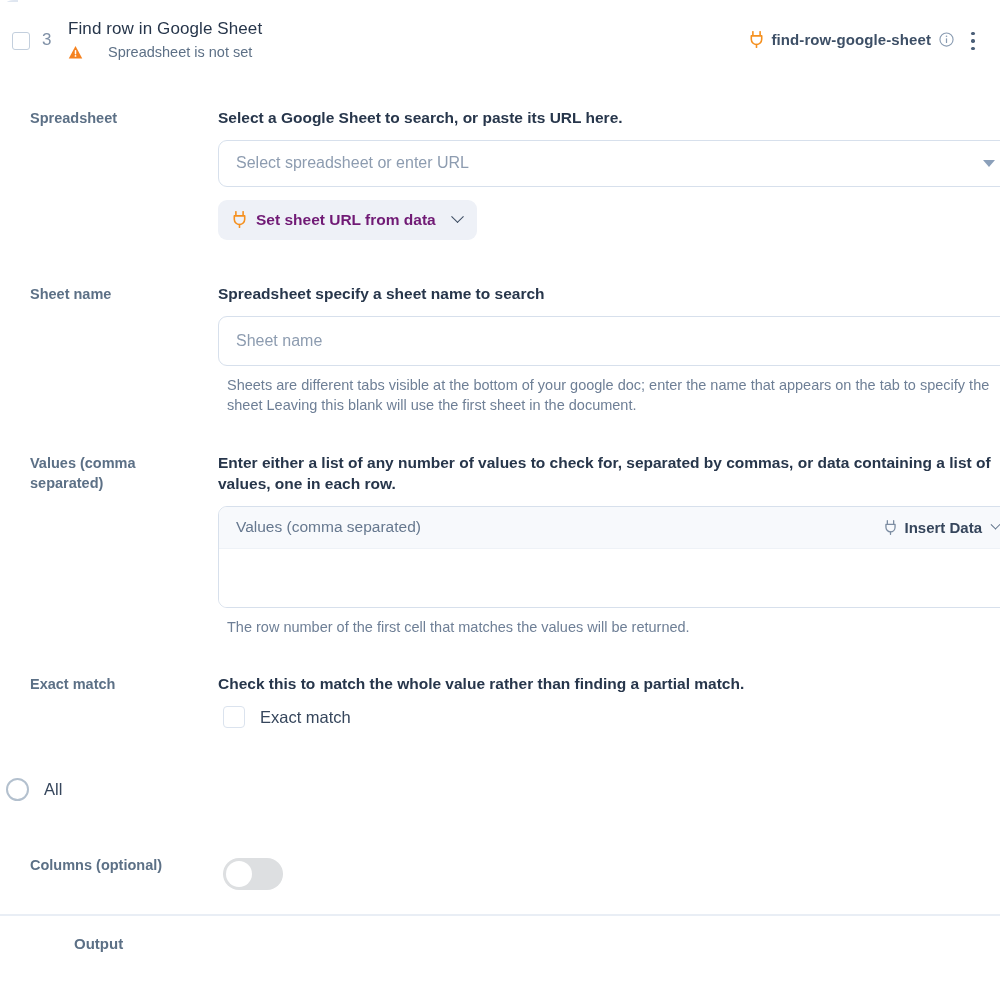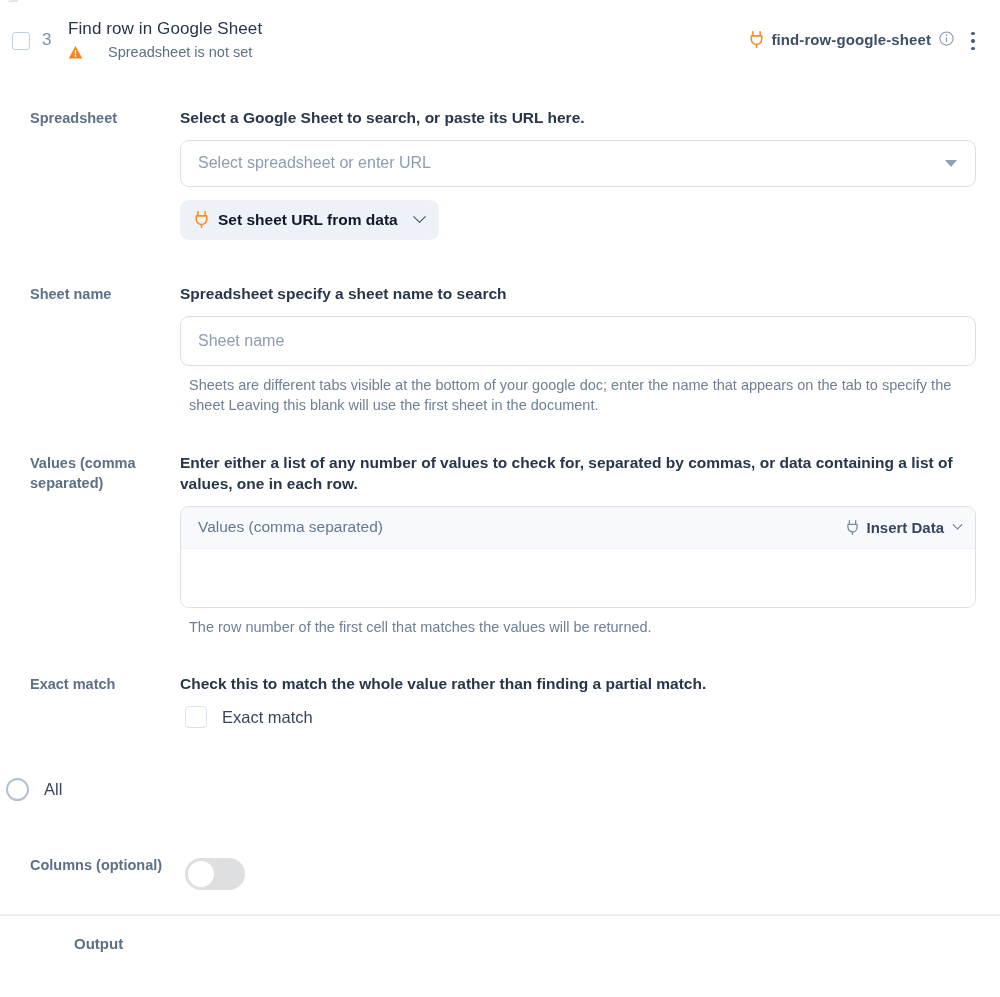--- a/index.html
+++ b/index.html
@@ -67,21 +67,21 @@
     display: flex; align-items: center; gap: 25px;
   }
   .warn-tri { width: 15px; height: 15px; display:block; }
   .hdr-warn-text {
     font-size: 14.5px;
     color: #5d7086;
   }
   .hdr-right {
     position: absolute;
     right: 46px; top: 31px;
-    display: flex; align-items: flex-start; gap: 7px;
+    display: flex; align-items: center; gap: 7px;
   }
   .plug-orange { width:15px; height:17px; display:block; }
   .hdr-slug {
     font-size: 15px;
     font-weight: bold;
     color: #3d4f66;
     letter-spacing: .1px;
   }
   .info-circle {
     width: 15px; height: 15px;
@@ -102,20 +102,21 @@
     width: 3.4px; height: 3.4px;
     border-radius: 50%;
     background: #4b5f78;
     display: block;
   }
 
   
   .row {
     display: flex;
     padding: 0 20px 0 0;
+    gap: 38px;
   }
   .lbl {
     width: 180px;
     flex: 0 0 180px;
     padding-left: 30px;
     font-size: 14.5px;
     font-weight: bold;
     color: #5c7086;
     line-height: 1.38;
   }
@@ -172,21 +173,21 @@
     border: none;
     border-radius: 9px;
     height: 40px;
     padding: 0 15px 0 14px;
     cursor: pointer;
     font-family: inherit;
   }
   .databtn .t {
     font-size: 15.5px;
     font-weight: bold;
-    color: #0f172a;
+    color: #701a75;
   }
   .chev {
     display: inline-block;
     width: 9px; height: 9px;
     border-right: 1.9px solid #3c4c62;
     border-bottom: 1.9px solid #3c4c62;
     transform: rotate(45deg) translate(-2px,-2px);
     margin-left: 8px;
   }
 

